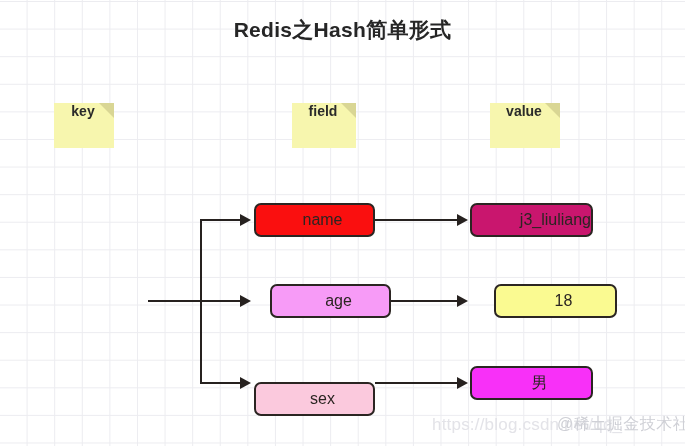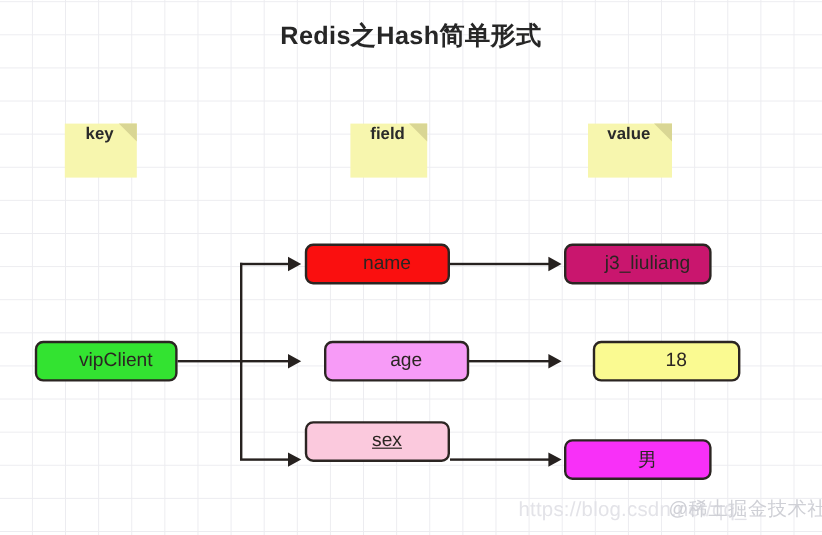--- a/index.html
+++ b/index.html
@@ -146,37 +146,34 @@
 
   <div class="line hline" style="left:375px; top:219px; width:84px;"></div>
   <div class="arrowhead" style="left:457px; top:214px;"></div>
 
   <div class="line hline" style="left:375px; top:300px; width:84px;"></div>
   <div class="arrowhead" style="left:457px; top:295px;"></div>
 
   <div class="line hline" style="left:375px; top:382px; width:84px;"></div>
   <div class="arrowhead" style="left:457px; top:377px;"></div>
 
-  <div class="node" style="left:29px; top:284px; width:119px; height:34px; background:#33e331;">
-    <span>vipClient</span>
-  </div>
 
   <div class="node" style="left:254px; top:203px; width:121px; height:34px; background:#fa0f0f;">
     <span>name</span>
   </div>
 
   <div class="node" style="left:254px; top:284px; width:121px; height:34px; background:#f79bf7;margin-left:16px;">
     <span>age</span>
   </div>
 
-  <div class="node" style="left:254px; top:351px; width:121px; height:34px; background:#fbc9dd;text-decoration:underline;">
+  <div class="node" style="left:254px; top:382px; width:121px; height:34px; background:#fbc9dd;">
     <span>sex</span>
   </div>
 
-  <div class="node" style="left:470px; top:203px; width:123px; height:34px; background:#c9166e;">
+  <div class="node" style="left:470px; top:203px; width:123px; height:34px; background:#c9166e;justify-content:flex-end;">
     <span>j3_liuliang</span>
   </div>
 
   <div class="node" style="left:470px; top:284px; width:123px; height:34px; background:#fafa91;margin-left:24px;">
     <span>18</span>
   </div>
 
   <div class="node" style="left:470px; top:366px; width:123px; height:34px; background:#f830f8;">
     <span>男</span>
   </div>

